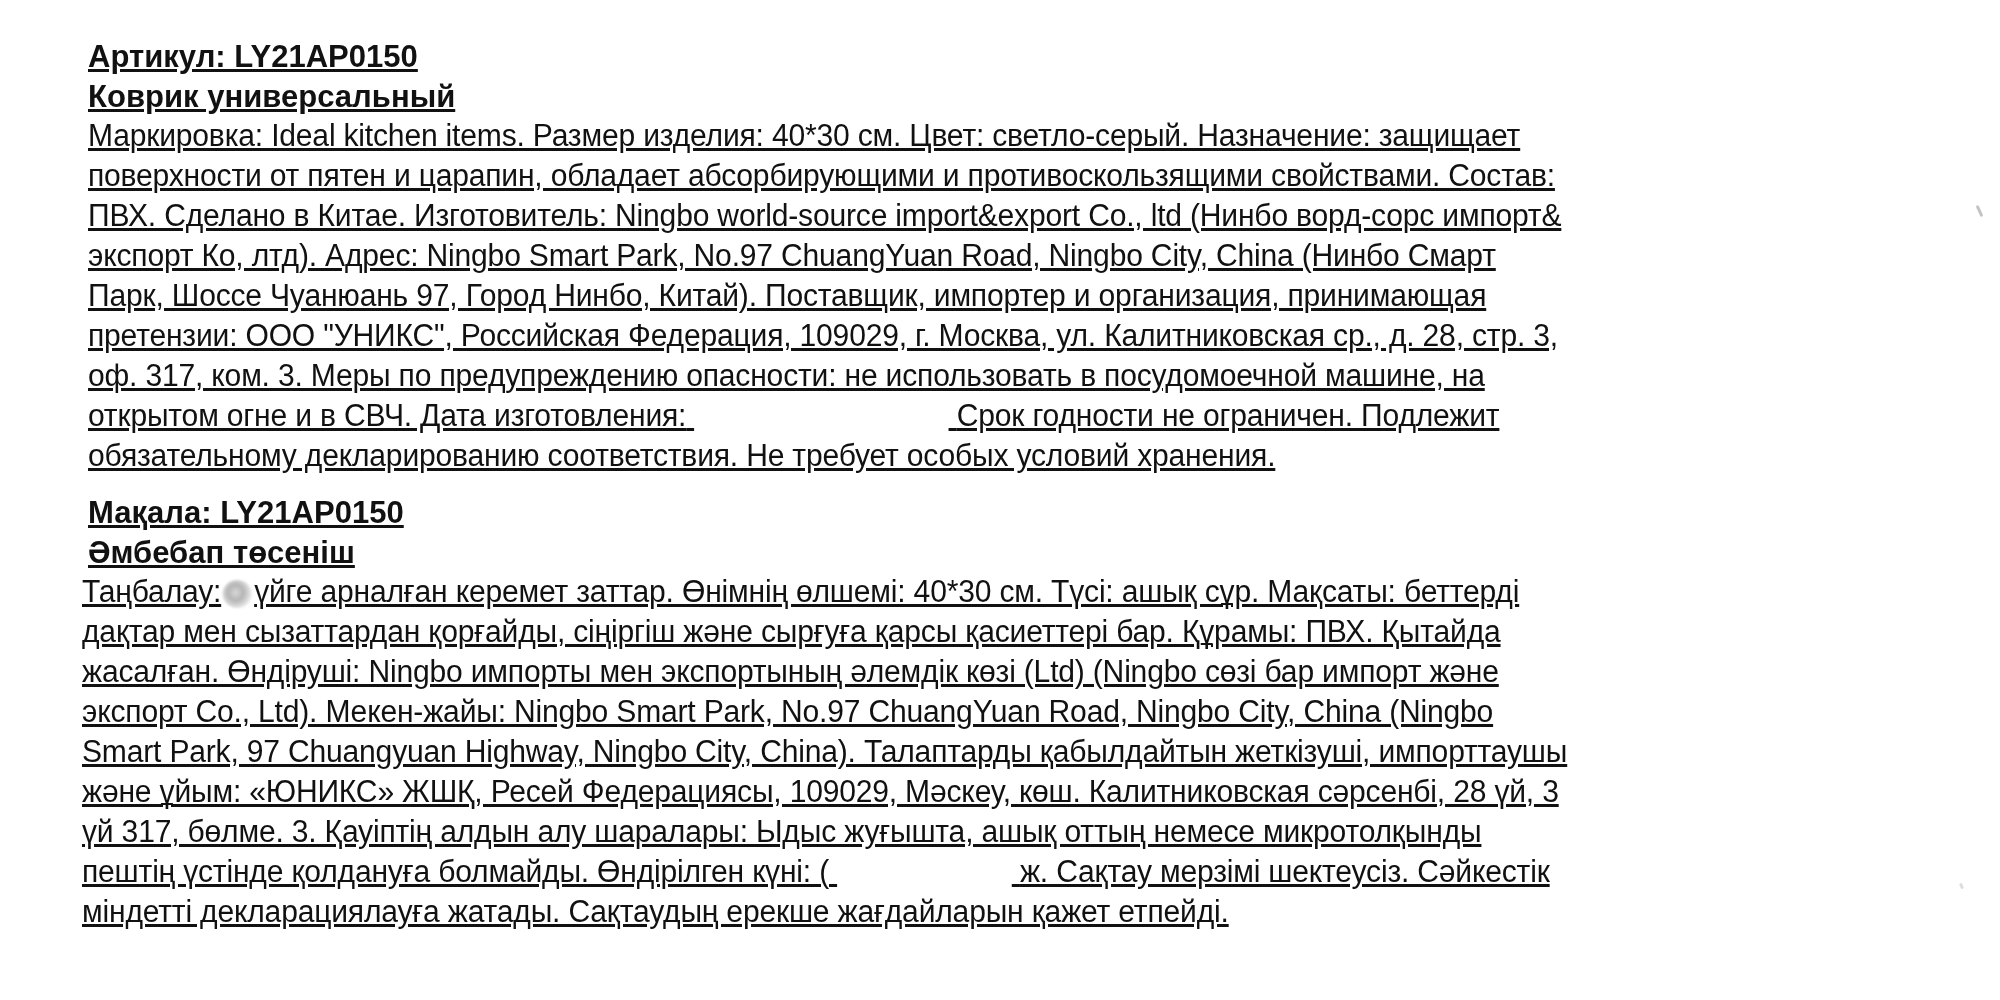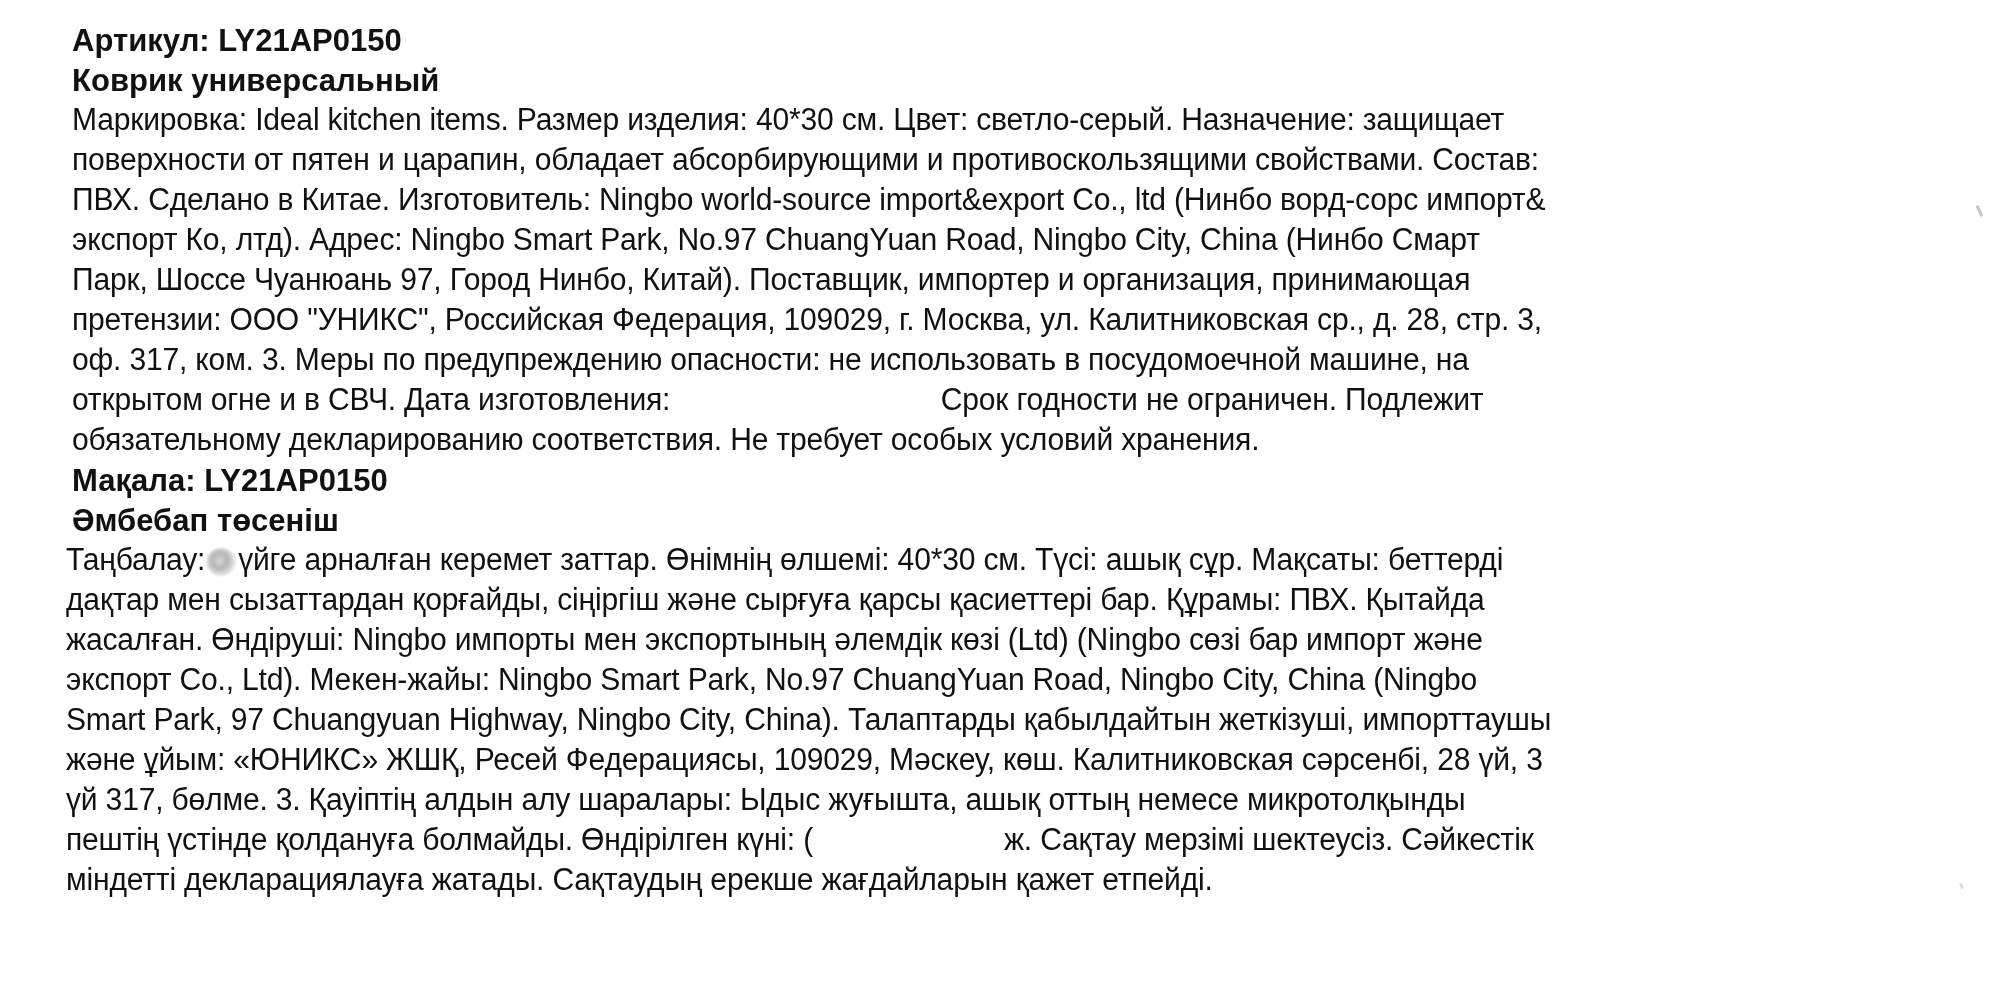--- a/index.html
+++ b/index.html
@@ -15,21 +15,22 @@
       color: #111111;
       font-family: "Liberation Sans", sans-serif;
     }
     .label {
       position: absolute;
       left: 72px;
       top: 20px;
       width: 1900px;
     }
     .section {
-      margin: 0;
+      margin: 16px;
+      text-decoration: underline;
     }
     .line {
       display: block;
       white-space: nowrap;
       font-size: 31px;
       line-height: 40px;
       letter-spacing: -0.2px;
       transform-origin: left center;
       transform: scaleX(0.97);
     }

